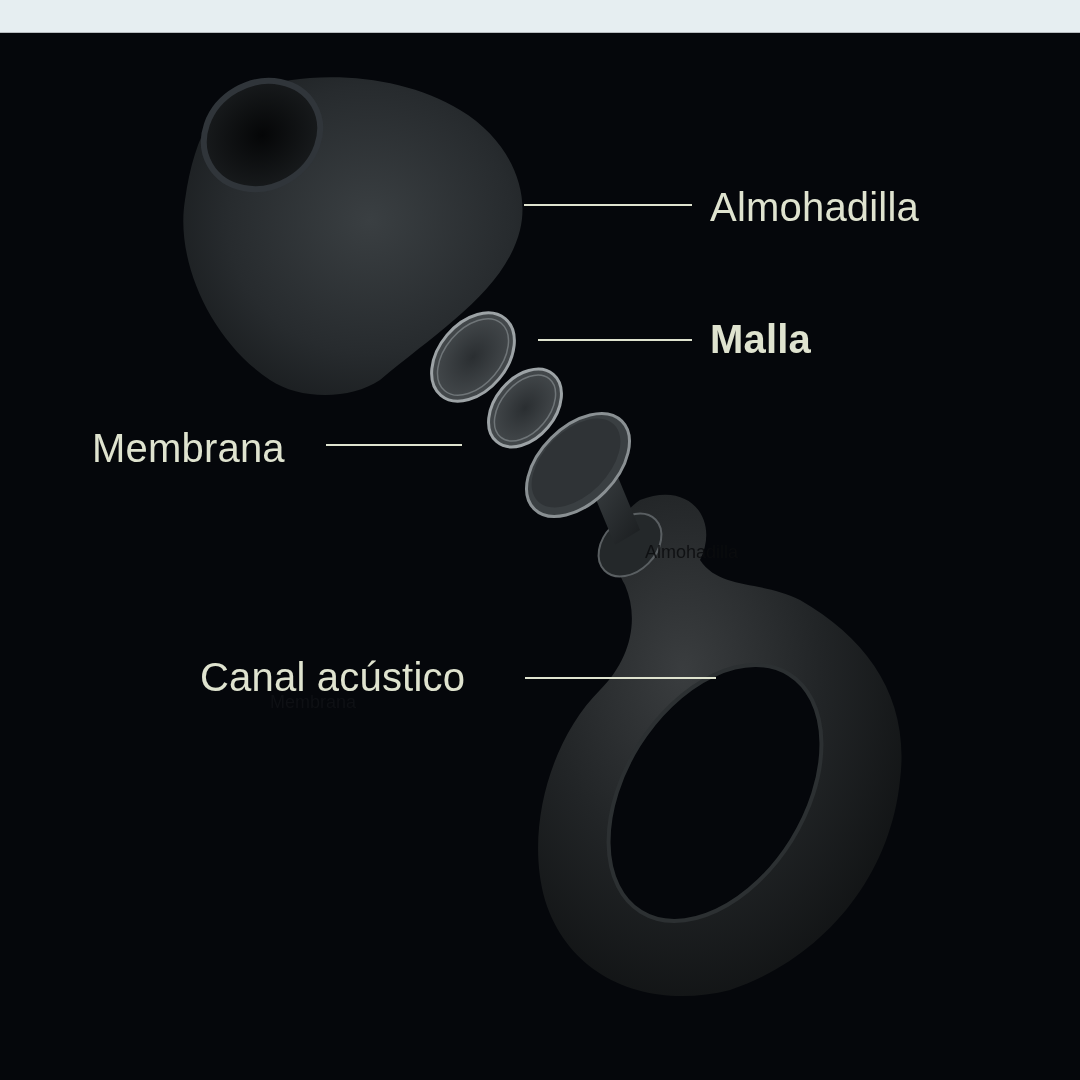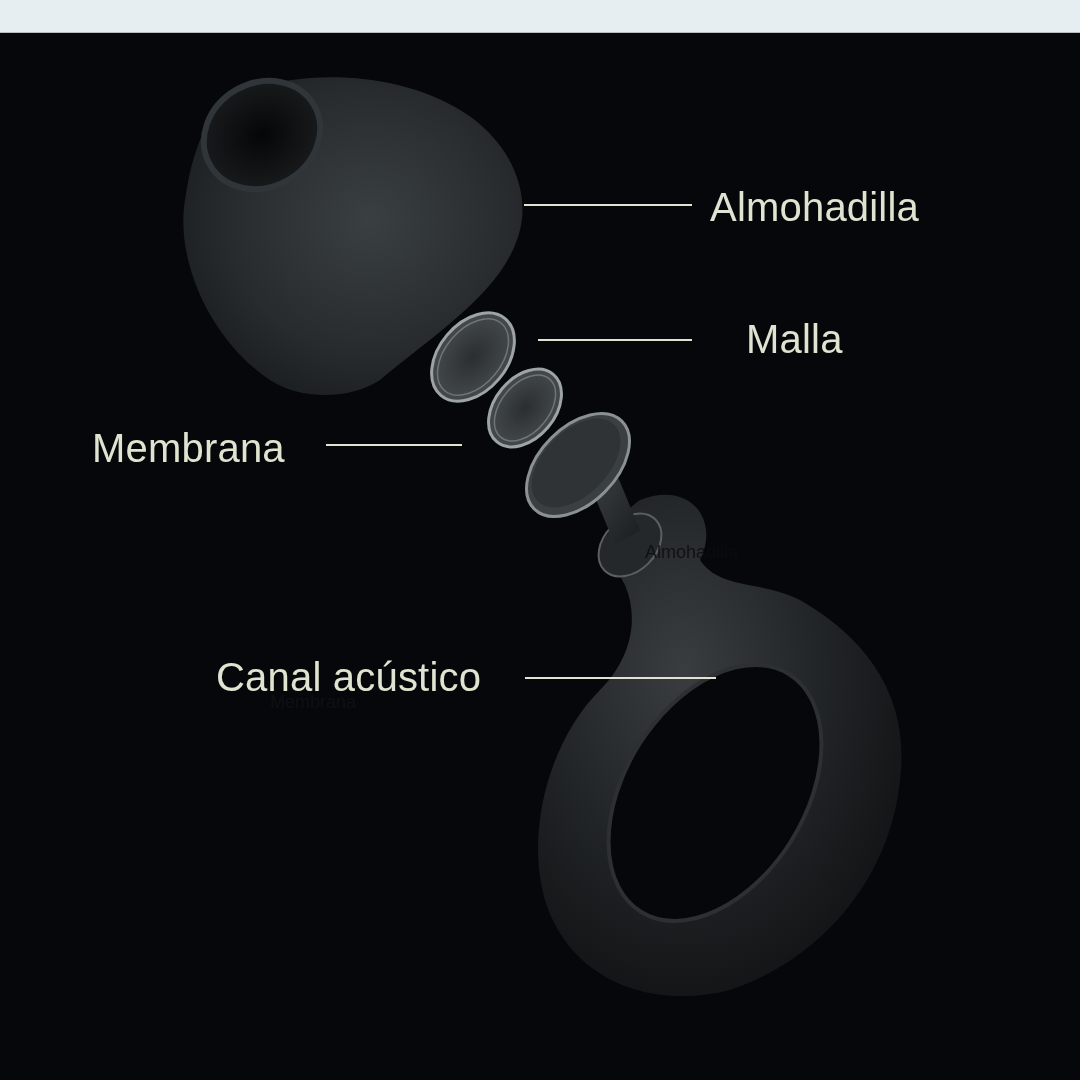--- a/index.html
+++ b/index.html
@@ -73,22 +73,22 @@
 
     <ellipse cx="578" cy="465" rx="62" ry="38" transform="rotate(-45 578 465)" fill="#3a3f42" stroke="#8a9093" stroke-width="3"></ellipse>
     <ellipse cx="576" cy="463" rx="54" ry="32" transform="rotate(-45 576 463)" fill="#2f3336"></ellipse>
   </g>
 </svg>
 
 <div class="leader" style="left:524px; top:204px; width:168px;"></div>
 <div class="label" style="left:710px; top:187px;">Almohadilla</div>
 
 <div class="leader" style="left:538px; top:339px; width:154px;"></div>
-<div class="label" style="left:746px; top:319px;">Malla</div>
+<div class="label" style="left:710px; top:319px;font-weight:bold;">Malla</div>
 
 <div class="label" style="left:92px; top:428px;">Membrana</div>
 <div class="leader" style="left:326px; top:444px; width:136px;"></div>
 
-<div class="label" style="left:216px; top:657px;">Canal acústico</div>
+<div class="label" style="left:200px; top:657px;">Canal acústico</div>
 <div class="leader" style="left:525px; top:677px; width:191px;"></div>
 
 <div class="ghost" style="left:645px; top:542px;">Almohadilla</div>
 <div class="ghost2" style="left:270px; top:692px;">Membrana</div>
 
 </body></html>

